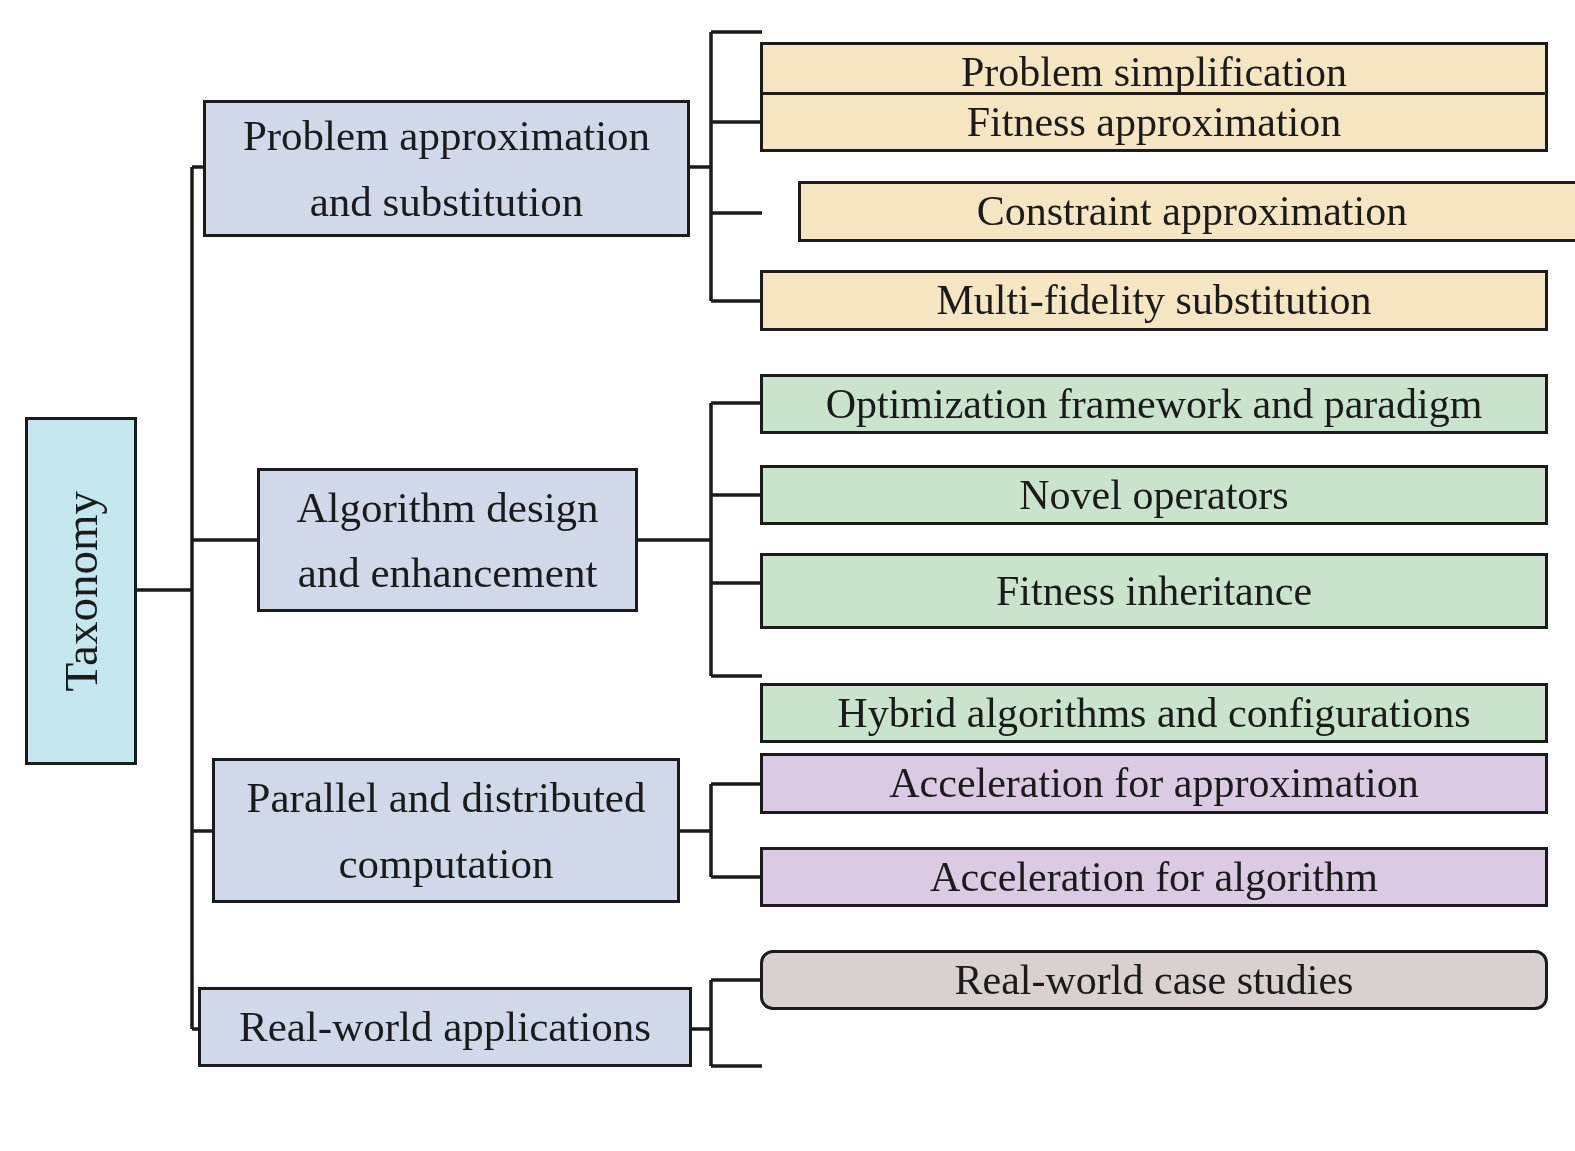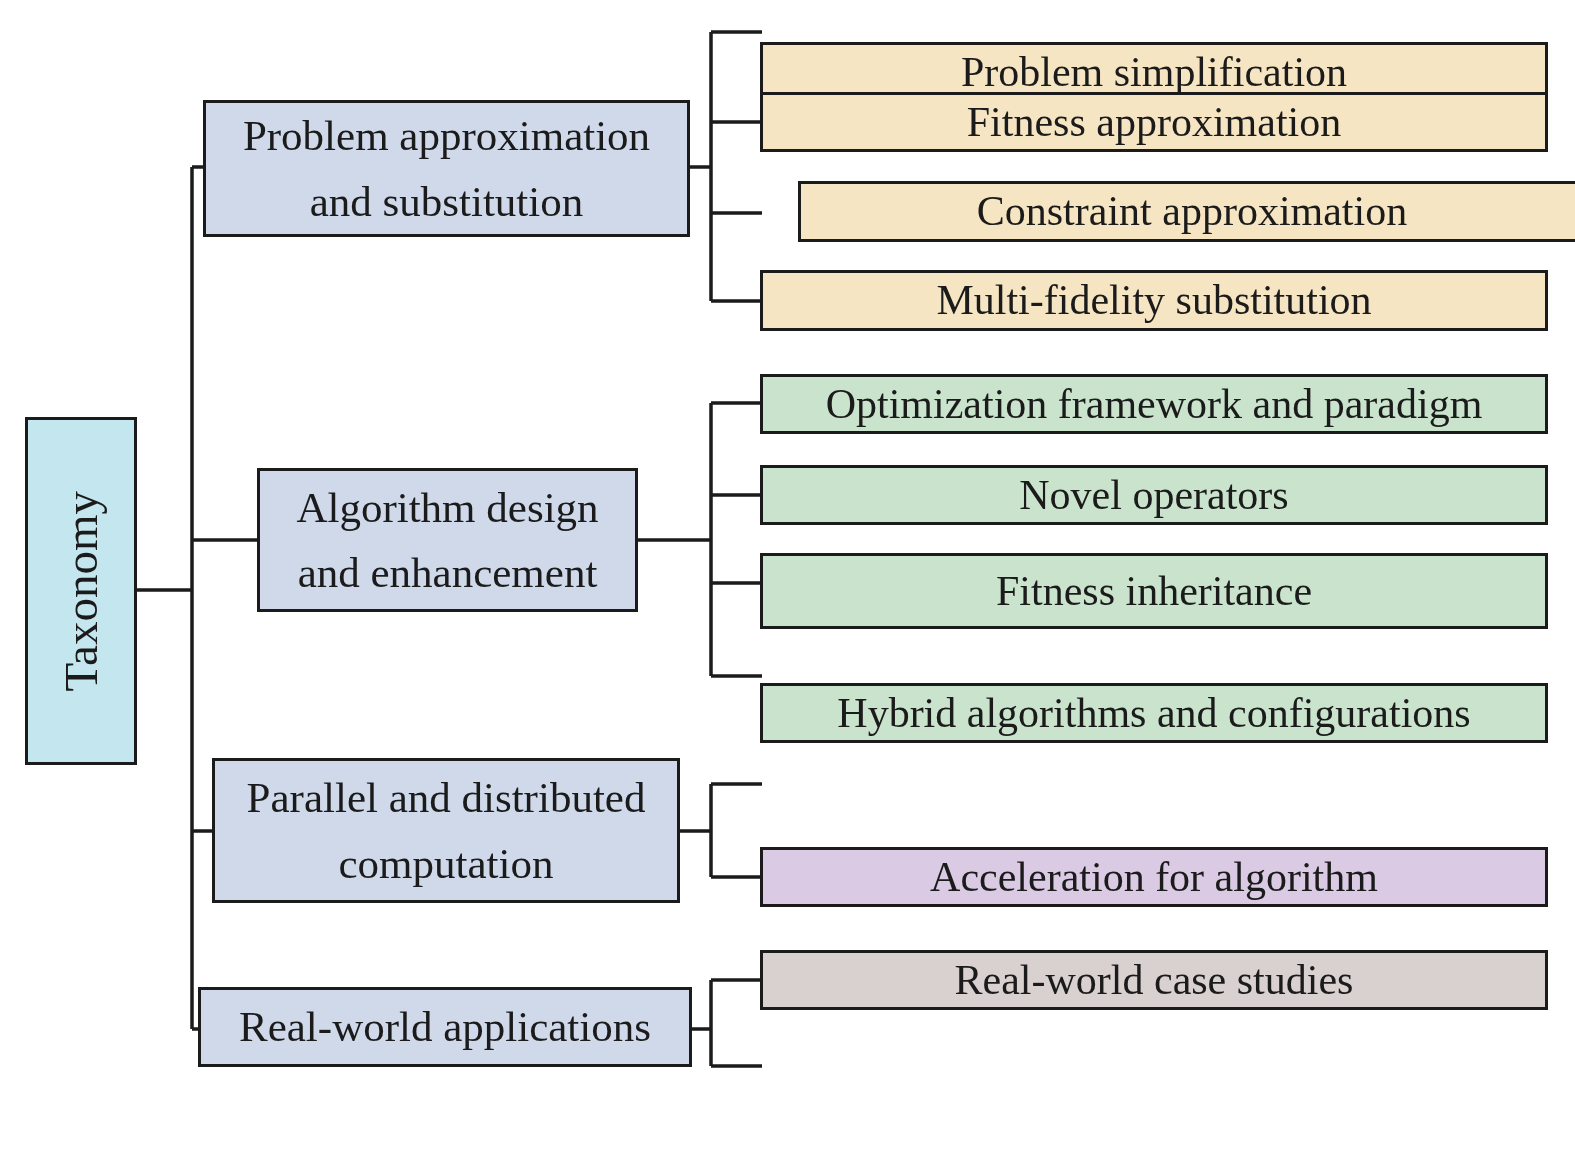--- a/index.html
+++ b/index.html
@@ -47,21 +47,21 @@
     background: var(--parent-fill, #cfd9ea);
     font-size: 43px;
     line-height: 1.52;
   }
   .leaf { font-size: 42px; }
   .leaf.multiline { line-height: 1.42; }
 
   .g1 { background: var(--group1-fill, #f6e5c2); }
   .g2 { background: var(--group2-fill, #c9e3cd); }
   .g3 { background: var(--group3-fill, #dacae4); }
-  .g4 { background: var(--group4-fill, #d8d1d0); }
+  .g4 { background: var(--group4-fill, #d8d1d0); border-radius: 13px; }
 
   
   #p1 { left: 203px; top: 100px;  width: 487px; height: 137px; }
   #p2 { left: 257px; top: 468px;  width: 381px; height: 144px; }
   #p3 { left: 212px; top: 758px;  width: 468px; height: 145px; }
   #p4 { left: 198px; top: 987px;  width: 494px; height: 80px; }
 
   
   .leaf { left: 760px; width: 788px; height: 60px; }
   #l1a { top: 2px;    height: 60px; margin-top: 40px; }
@@ -112,17 +112,18 @@
   <div class="node leaf g1" id="l1a">Problem simplification</div>
   <div class="node leaf g1" id="l1b">Fitness approximation</div>
   <div class="node leaf g1" id="l1c">Constraint approximation</div>
   <div class="node leaf g1" id="l1d">Multi-fidelity substitution</div>
 
   <div class="node leaf g2" id="l2a">Optimization framework and paradigm</div>
   <div class="node leaf g2" id="l2b">Novel operators</div>
   <div class="node leaf g2" id="l2c">Fitness inheritance</div>
   <div class="node leaf g2" id="l2d">Hybrid algorithms and configurations</div>
 
+  <div class="node leaf g3" id="l3a">Acceleration for approximation</div>
   <div class="node leaf g3" id="l3b">Acceleration for algorithm</div>
 
   <div class="node leaf g4" id="l4a">Real-world case studies</div>
 
 </div>
 
 </body></html>

